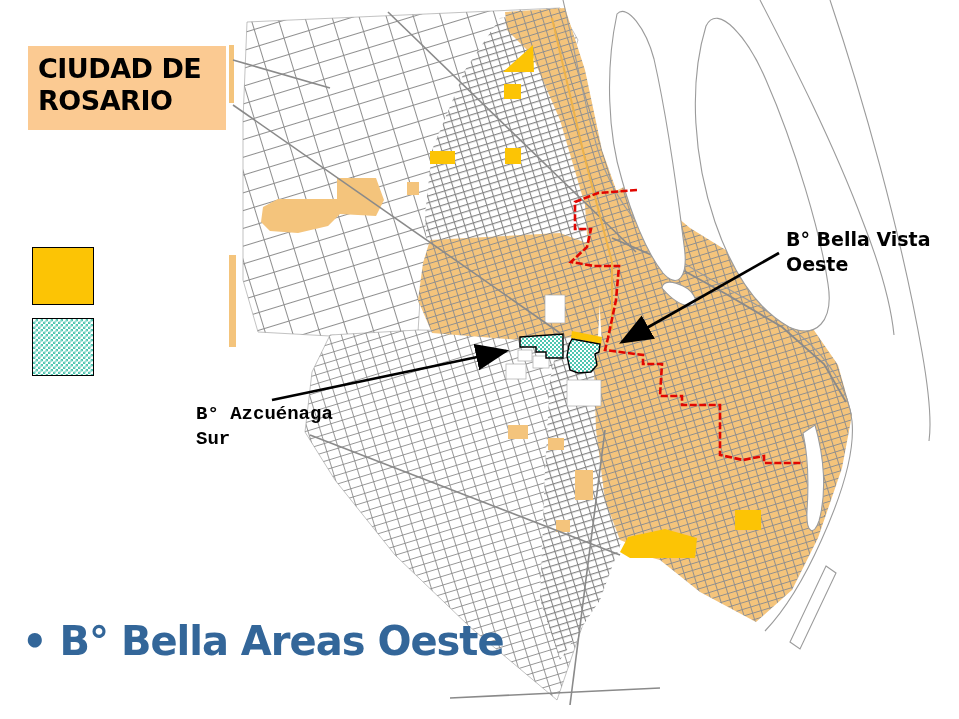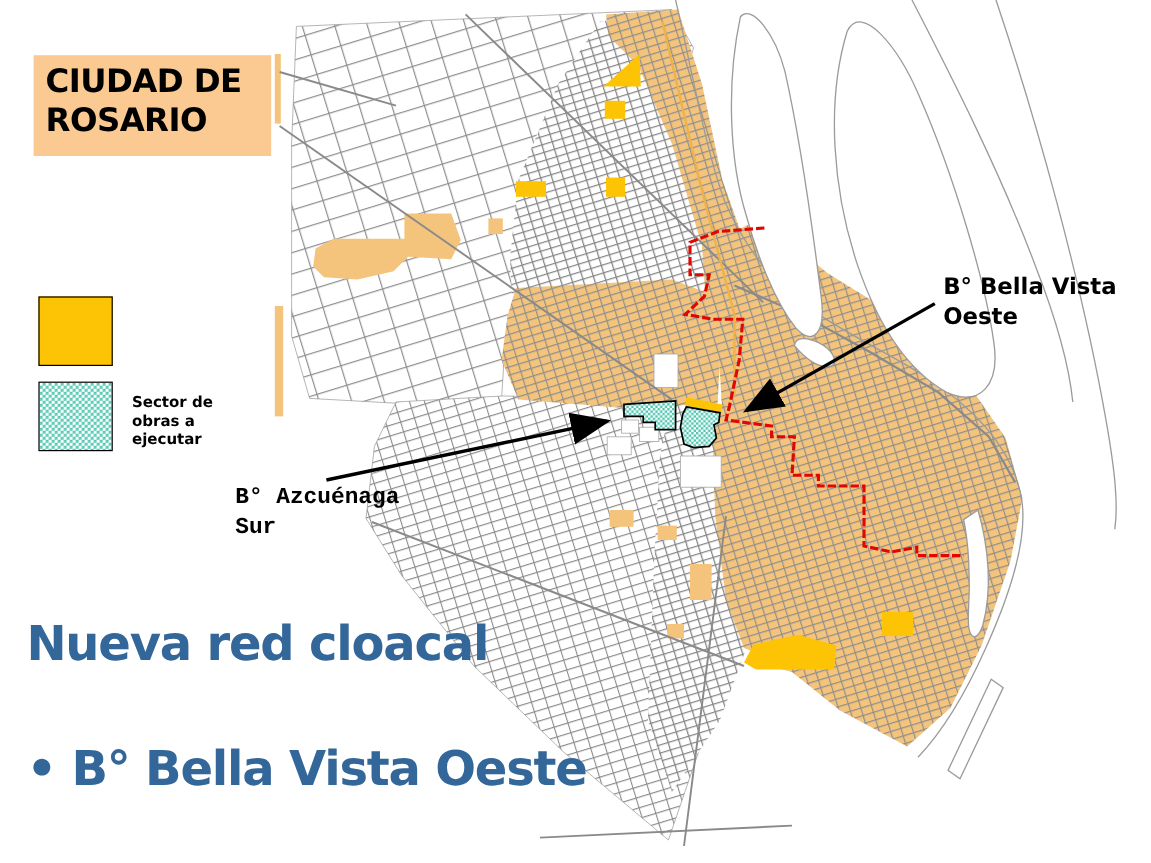--- a/index.html
+++ b/index.html
@@ -153,20 +153,18 @@
     </g>
   </svg>
 
   <div class="title-box">
     <span>CIUDAD DE ROSARIO</span>
   </div>
 
   <div class="legend-swatch swatch-served"></div>
 
   <div class="legend-swatch swatch-works"></div>
-  <div class="legend-label legend-label-works">Sector de obras a ejecutar</div>
 
   <div class="map-label label-bella">B° Bella Vista Oeste</div>
   <div class="map-label label-azcuenaga">B° Azcuénaga Sur</div>
 
-  <div class="heading-line heading-1">Nueva red cloacal</div>
-  <div class="heading-line heading-3">• B° Bella Vista Oeste</div>
+  <div class="heading-line heading-3">• B° Bella Areas Oeste</div>
 </div>
 
 </body></html>

